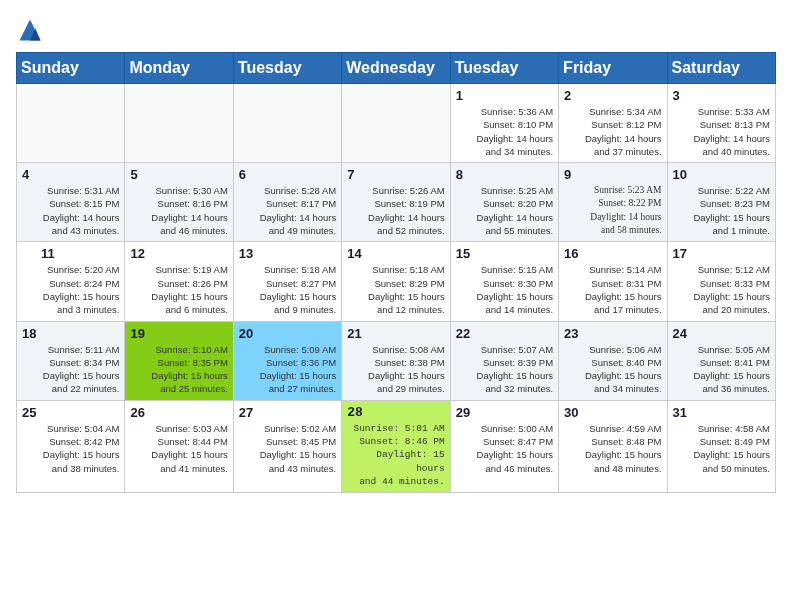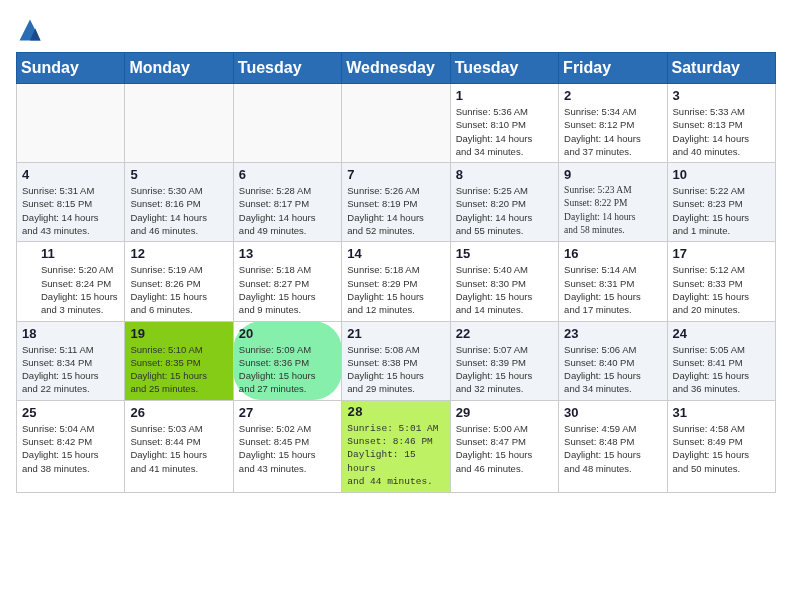--- a/index.html
+++ b/index.html
@@ -87,20 +87,21 @@
       font-size: 13px;
       font-weight: bold;
       color: #1a1a2e;
       display: block;
       margin-bottom: 2px;
     }
     .day-detail {
       font-size: 9.5px;
       color: #333;
       line-height: 1.4;
+      text-align: right;
     }
     .empty-cell {
       background: #f9f9f9 !important;
     }
   </style>
 </head>
 <body>
 
 <div class="header">
   <div class="logo">
@@ -234,21 +235,21 @@
         </td>
         <td style="background: rgb(255, 255, 255);">
           <span class="day-number">14</span>
           <div class="day-detail" style="white-space: pre-line;">Sunrise: 5:18 AM
 Sunset: 8:29 PM
 Daylight: 15 hours
 and 12 minutes.</div>
         </td>
         <td style="background: rgb(255, 255, 255);">
           <span class="day-number">15</span>
-          <div class="day-detail" style="white-space: pre-line;">Sunrise: 5:40 AM
+          <div class="day-detail" style="white-space: pre-line;">Sunrise: 5:15 AM
 Sunset: 8:30 PM
 Daylight: 15 hours
 and 14 minutes.</div>
         </td>
         <td style="background: rgb(255, 255, 255);">
           <span class="day-number">16</span>
           <div class="day-detail" style="white-space: pre-line;">Sunrise: 5:14 AM
 Sunset: 8:31 PM
 Daylight: 15 hours
 and 17 minutes.</div>
@@ -269,21 +270,21 @@
 Daylight: 15 hours
 and 22 minutes.</div>
         </td>
         <td style="background: #84cc16;">
           <span class="day-number">19</span>
           <div class="day-detail" style="white-space: pre-line;">Sunrise: 5:10 AM
 Sunset: 8:35 PM
 Daylight: 15 hours
 and 25 minutes.</div>
         </td>
-        <td style="background: #86efac; border-radius: 29px;">
+        <td style="background: #7dd3fc;">
           <span class="day-number">20</span>
           <div class="day-detail" style="white-space: pre-line;">Sunrise: 5:09 AM
 Sunset: 8:36 PM
 Daylight: 15 hours
 and 27 minutes.</div>
         </td>
         <td style="background: rgb(240, 244, 248);">
           <span class="day-number">21</span>
           <div class="day-detail" style="white-space: pre-line;">Sunrise: 5:08 AM
 Sunset: 8:38 PM

